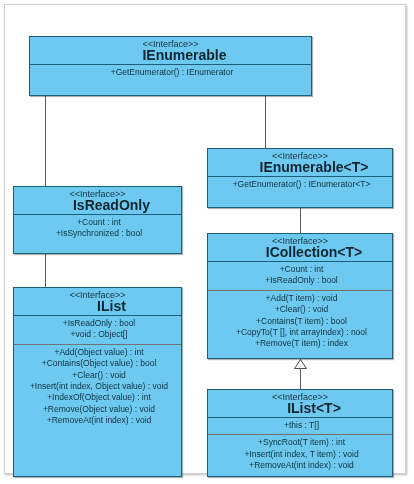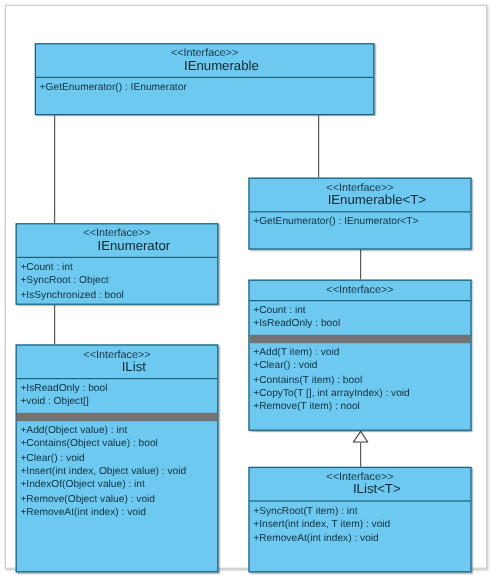--- a/index.html
+++ b/index.html
@@ -36,32 +36,33 @@
   }
   .stereotype{
     display:block;
     font-size:9px;
     line-height:11px;
     color:#16323f;
     letter-spacing:0px;
   }
   .classname{
     display:block;
-    font-size:11px;
+    font-size:14px;
     line-height:11px;
-    font-weight:normal;
+    font-weight:bold;
     color:#0e2530;
     padding-left:28px;
   }
   .uml-compartment{
     padding:2px 0 3px 2px;
     box-sizing:border-box;
+    text-align:center;
   }
   .uml-compartment + .uml-compartment{
-    border-top:7px solid #737373;
+    border-top:1px solid #737373;
   }
   .member{
     display:block;
     font-size:8.5px;
     line-height:11.4px;
     color:#10303d;
     white-space:nowrap;
     padding-left:1px;
   }
 
@@ -114,25 +115,24 @@
       <span class="classname">IEnumerable</span>
     </div>
     <div class="uml-compartment">
       <span class="member">+GetEnumerator() : IEnumerator</span>
     </div>
   </div>
 
   <div class="uml-class" style="left:13px;top:170px;width:169px;height:68px;">
     <div class="uml-header">
       <span class="stereotype">&lt;&lt;Interface&gt;&gt;</span>
-      <span class="classname">IEnumerator</span>
+      <span class="classname">IsReadOnly</span>
     </div>
     <div class="uml-compartment">
       <span class="member">+Count : int</span>
-      <span class="member">+SyncRoot : Object</span>
       <span class="member">+IsSynchronized : bool</span>
     </div>
   </div>
 
   <div class="uml-class" style="left:13px;top:271px;width:169px;height:190px;">
     <div class="uml-header">
       <span class="stereotype">&lt;&lt;Interface&gt;&gt;</span>
       <span class="classname">IList</span>
     </div>
     <div class="uml-compartment">
@@ -156,38 +156,42 @@
       <span class="classname">IEnumerable&lt;T&gt;</span>
     </div>
     <div class="uml-compartment">
       <span class="member">+GetEnumerator() : IEnumerator&lt;T&gt;</span>
     </div>
   </div>
 
   <div class="uml-class" style="left:207px;top:217px;width:186px;height:126px;">
     <div class="uml-header">
       <span class="stereotype">&lt;&lt;Interface&gt;&gt;</span>
+      <span class="classname">ICollection&lt;T&gt;</span>
     </div>
     <div class="uml-compartment">
       <span class="member">+Count : int</span>
       <span class="member">+IsReadOnly : bool</span>
     </div>
     <div class="uml-compartment">
       <span class="member">+Add(T item) : void</span>
       <span class="member">+Clear() : void</span>
       <span class="member">+Contains(T item) : bool</span>
-      <span class="member">+CopyTo(T [], int arrayIndex) : void</span>
-      <span class="member">+Remove(T item) : nool</span>
+      <span class="member">+CopyTo(T [], int arrayIndex) : nool</span>
+      <span class="member">+Remove(T item) : index</span>
     </div>
   </div>
 
   <div class="uml-class" style="left:207px;top:373px;width:186px;height:88px;">
     <div class="uml-header">
       <span class="stereotype">&lt;&lt;Interface&gt;&gt;</span>
       <span class="classname">IList&lt;T&gt;</span>
+    </div>
+    <div class="uml-compartment">
+      <span class="member">+this : T[]</span>
     </div>
     <div class="uml-compartment">
       <span class="member">+SyncRoot(T item) : int</span>
       <span class="member">+Insert(int index, T item) : void</span>
       <span class="member">+RemoveAt(int index) : void</span>
     </div>
   </div>
 
 </div>
 

